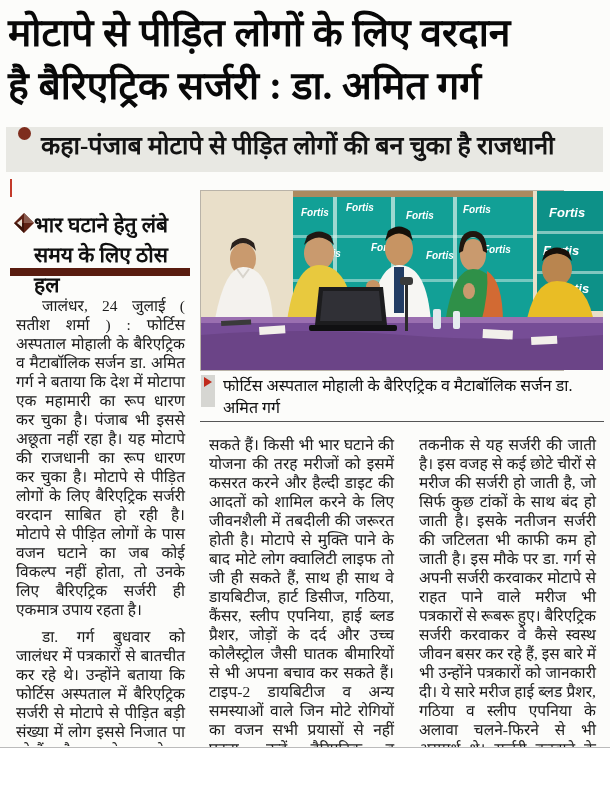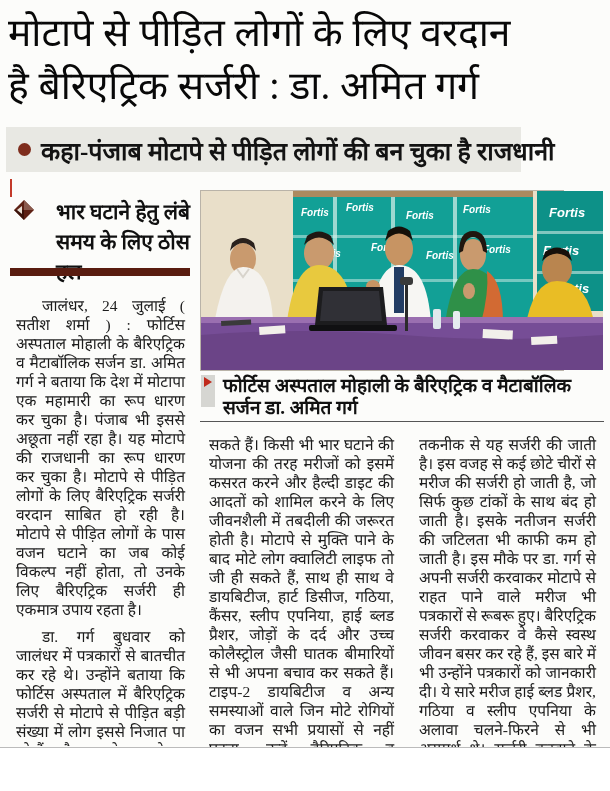--- a/index.html
+++ b/index.html
@@ -7,41 +7,41 @@
     width:610px;height:791px;position:relative;overflow:hidden;
     background:#fcfcfa;
     font-family:"Liberation Serif","DejaVu Serif",serif;
     color:#1a1a1a;
   }
   .abs{position:absolute;}
 
   
   .headline{
     left:8px;top:6px;width:596px;
-    font-size:39px;font-weight:normal;line-height:53px;
+    font-size:39px;font-weight:bold;line-height:53px;
     letter-spacing:0px;color:#080808;
   }
   .headline .hl-line{white-space:nowrap;}
 
   
   .subhead{
-    left:6px;top:127px;width:515px;height:45px;
-    background:#e8e8e3;display:flex;align-items:center;
+    left:6px;top:127px;width:597px;height:45px;
+    background:#e8e8e3;display:flex;align-items:flex-start;
   }
   .subhead .bullet{
     width:13px;height:13px;border-radius:50%;
     background:#7e2d1d;margin:0 10px 0 12px;flex:0 0 auto;
   }
   .subhead .subtext{
     font-size:25px;font-weight:bold;color:#131313;white-space:nowrap;
   }
 
   
   .red-tick{left:10px;top:179px;width:2px;height:18px;background:#c33a2a;}
-  .teaser{left:14px;top:197px;width:176px;display:flex;gap:22px;}
+  .teaser{left:14px;top:210px;width:176px;display:flex;gap:0;}
   .teaser .dia{flex:0 0 auto;margin-top:3px;}
   .teaser .t-text{
     font-size:21px;font-weight:bold;line-height:30px;color:#101010;
   }
   .teaser-bar{left:10px;top:268px;width:180px;height:8px;background:#591c10;}
 
   
   .bodycol{
     font-size:15.5px;line-height:19px;text-align:justify;
     color:#1c1c1c;overflow:hidden;
@@ -62,21 +62,21 @@
   
   .caption{left:201px;top:375px;width:403px;display:flex;gap:8px;}
   .cap-marker{
     flex:0 0 auto;width:14px;height:30px;background:#d6d6d2;
     display:flex;align-items:flex-start;justify-content:center;padding-top:2px;
   }
   .cap-marker .tri{
     width:0;height:0;border-left:8px solid #c02a1c;
     border-top:5px solid transparent;border-bottom:5px solid transparent;
   }
-  .cap-text{font-size:19px;font-weight:bold;line-height:22px;color:#111;}
+  .cap-text{font-size:16px;font-weight:normal;line-height:22px;color:#111;}
   .cap-rule{left:200px;top:421px;width:404px;height:1px;background:#555;}
 
   
   .foot-rule{left:0;top:747px;width:610px;height:1px;background:#bbb;}
   .footer{left:0;top:748px;width:610px;height:43px;background:#ffffff;}
 </style>
 </head>
 <body>
 
 <div class="abs headline">

